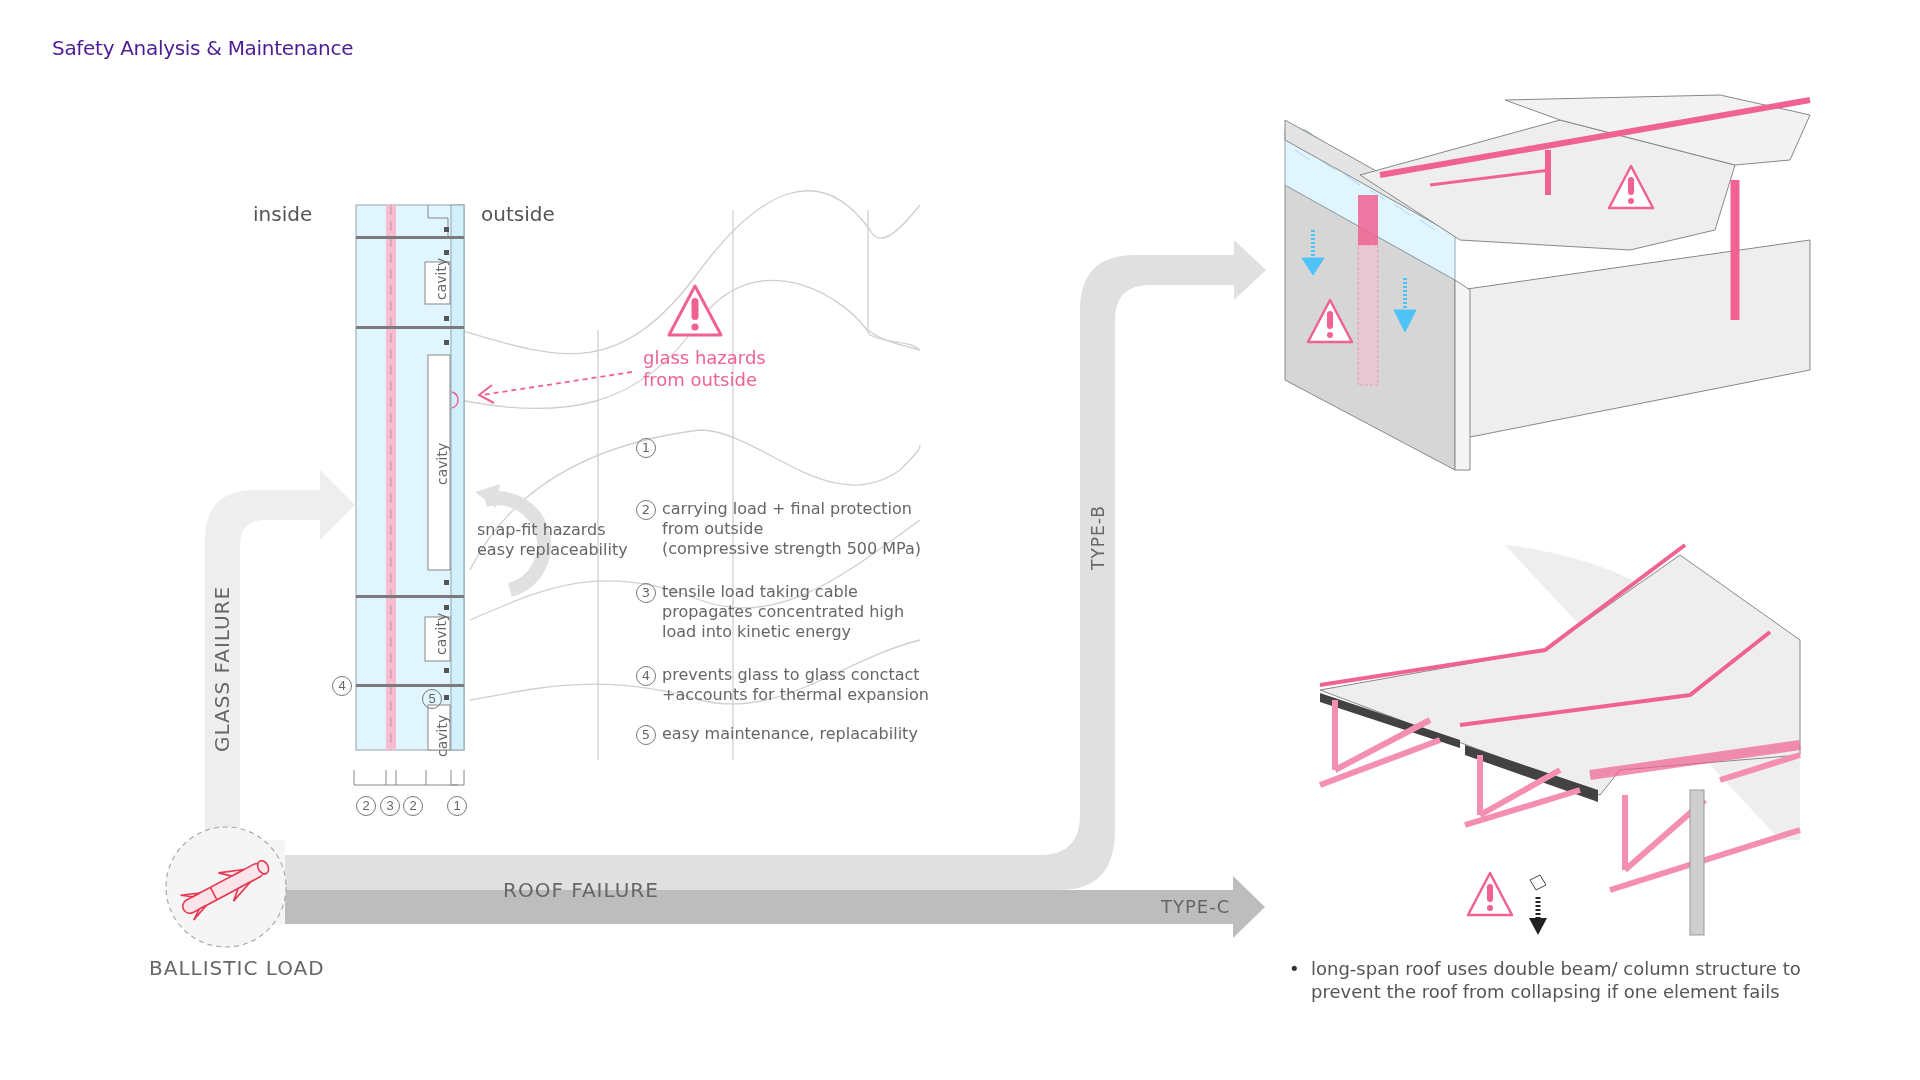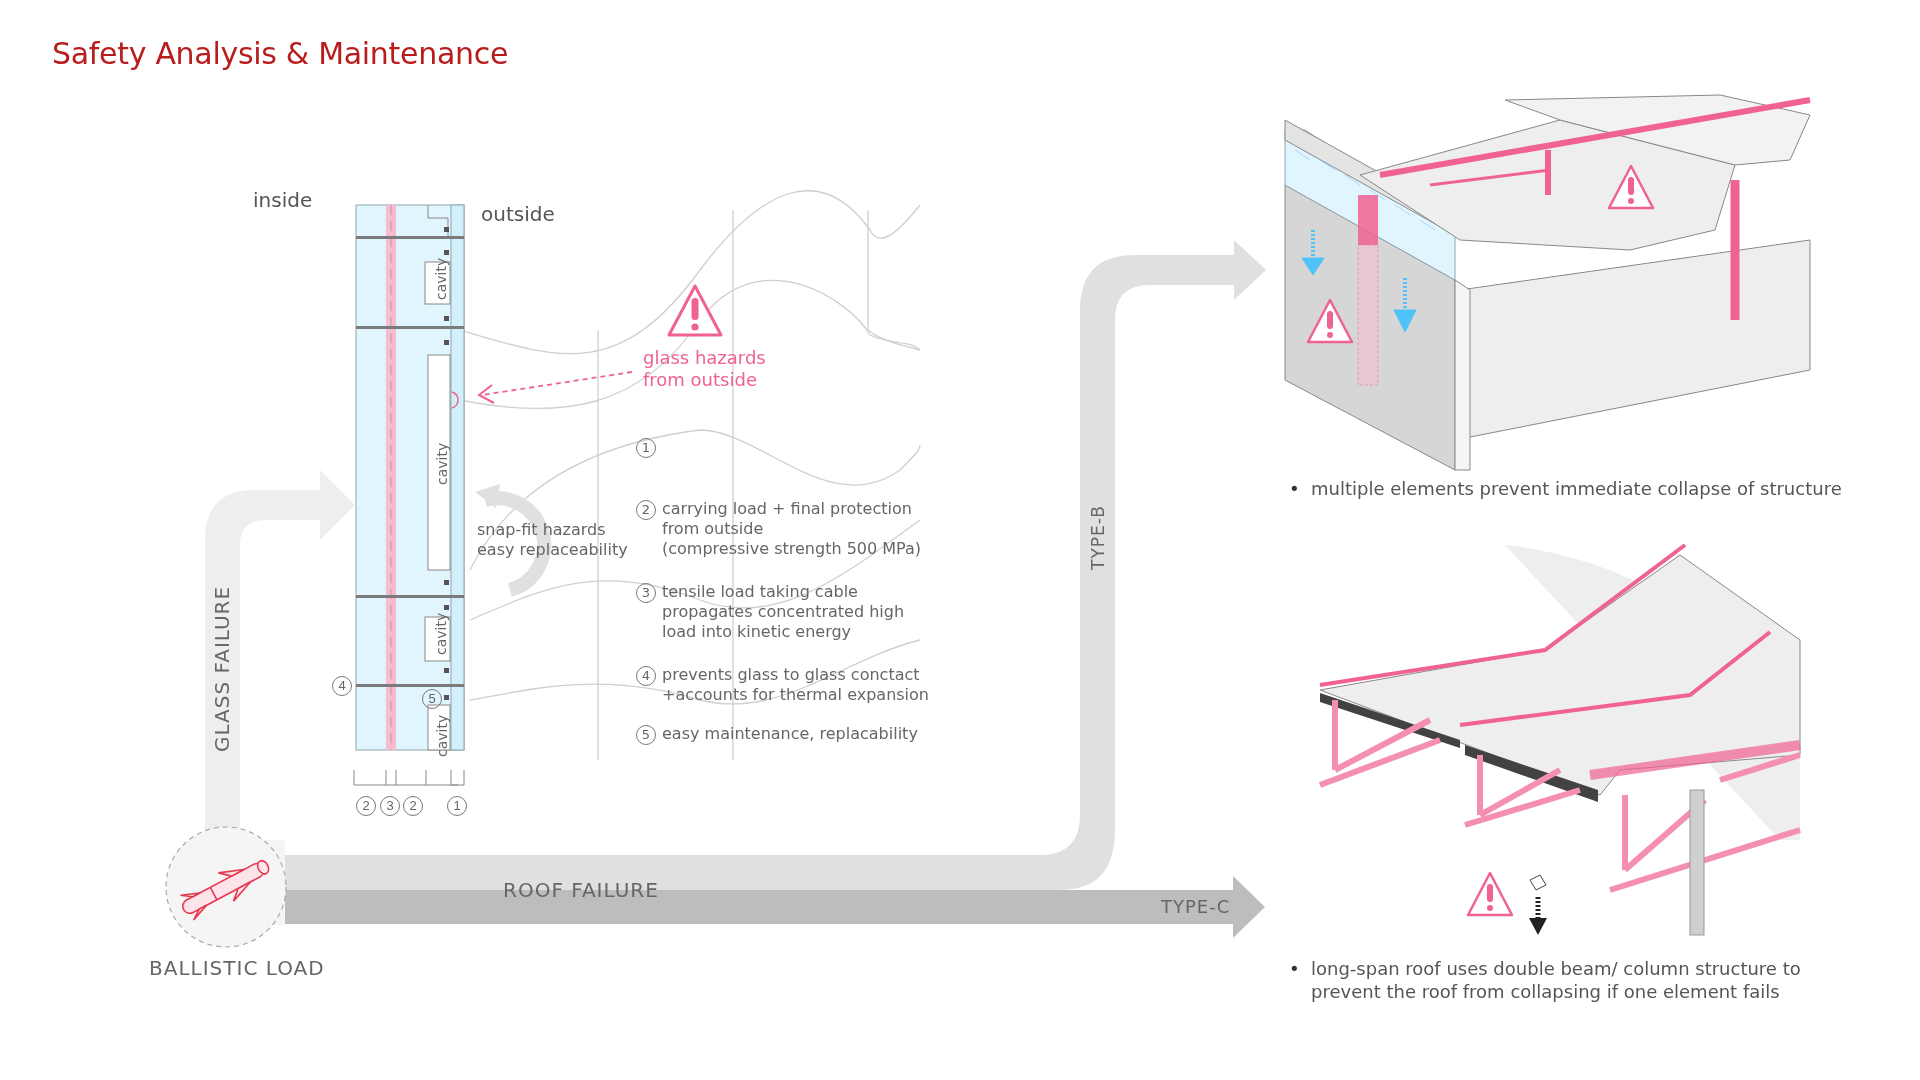--- a/index.html
+++ b/index.html
@@ -1,19 +1,19 @@
 <!DOCTYPE html>
 <html><head>
 <meta charset="utf-8">
 <style>
   html, body { margin:0; padding:0; background:#ffffff; }
   body { width:1920px; height:1080px; position:relative; overflow:hidden;
          font-family:"Liberation Sans", sans-serif; color:#555; }
   .abs { position:absolute; }
-  .title { left:52px; top:36px; font-size:30px; color:#b91c1c; font-family:"DejaVu Sans", sans-serif; font-weight:normal; letter-spacing:-0.3px; }
+  .title { left:52px; top:36px; font-size:20px; color:#4c1d95; font-family:"DejaVu Sans", sans-serif; font-weight:normal; letter-spacing:-0.3px; }
   .lbl { font-size:20px; color:#555; font-family:"DejaVu Sans", sans-serif; }
   .note { font-size:16px; color:#666; line-height:20px; font-family:"DejaVu Sans", sans-serif; }
   .hazard-text { font-size:18px; color:#f06292; line-height:22px; font-family:"DejaVu Sans", sans-serif; }
   .vert { transform-origin:left top; transform:rotate(-90deg); white-space:nowrap; }
   .flow-lbl { font-size:20px; color:#666; letter-spacing:1px; font-family:"DejaVu Sans", sans-serif; }
   .bullets { font-size:18px; color:#555; line-height:23px; font-family:"DejaVu Sans", sans-serif; }
   .bullets div { position:relative; padding-left:22px; }
   .bullets div::before { content:"•"; position:absolute; left:0; top:0; color:#333; }
   .list-item { position:absolute; display:flex; gap:6px; }
   .num { display:inline-block; width:18px; height:18px; border:1.3px solid #777; border-radius:50%;
@@ -189,21 +189,21 @@
       <path d="M0 -22 L22 20 L-22 20 Z" fill="#fff" stroke="#f06292" stroke-width="2.5" stroke-linejoin="round"></path>
       <rect x="-3" y="-11" width="6" height="18" rx="3" fill="#f06292"></rect>
         <circle cx="0" cy="13" r="3" fill="#f06292"></circle>
     </g>
     <path d="M1530 880 l10 -5 l6 10 l-10 5 Z" fill="#fff" stroke="#444"></path>
     <path d="M1538 897 L1538 918" stroke="#222" stroke-width="5" stroke-dasharray="2 2"></path>
     <path d="M1529 918 L1547 918 L1538 935 Z" fill="#222"></path>
   </g>
 </svg>
 
-<div class="abs lbl" style="left:253px;top:188px">inside</div>
+<div class="abs lbl" style="left:253px;top:202px">inside</div>
 <div class="abs lbl" style="left:481px;top:202px">outside</div>
 
 <div class="abs note vert" style="left:431px;top:300px;font-size:14px">cavity</div>
 <div class="abs note vert" style="left:432px;top:485px;font-size:14px">cavity</div>
 <div class="abs note vert" style="left:431px;top:655px;font-size:14px">cavity</div>
 <div class="abs note vert" style="left:432px;top:757px;font-size:14px">cavity</div>
 
 <div class="abs hazard-text" style="left:643px;top:347px">
   <div>glass hazards</div>
   <div>from outside</div>
@@ -257,18 +257,17 @@
   </div>
 </div>
 
 <div class="abs flow-lbl vert" style="left:210px;top:752px">GLASS FAILURE</div>
 <div class="abs flow-lbl" style="left:503px;top:878px">ROOF FAILURE</div>
 <div class="abs flow-lbl vert" style="left:1088px;top:570px;font-size:17px">TYPE-B</div>
 <div class="abs flow-lbl" style="left:1161px;top:896px;font-size:18px">TYPE-C</div>
 <div class="abs flow-lbl" style="left:149px;top:956px;font-size:20px">BALLISTIC LOAD</div>
 
 <div class="abs bullets" style="left:1289px;top:477px">
-  <div>multiple elements prevent immediate collapse of structure</div>
 </div>
 
 <div class="abs bullets" style="left:1289px;top:957px;width:560px">
   <div>long-span roof uses double beam/ column structure to prevent the roof from collapsing if one element fails</div>
 </div>
 
 </body></html>

